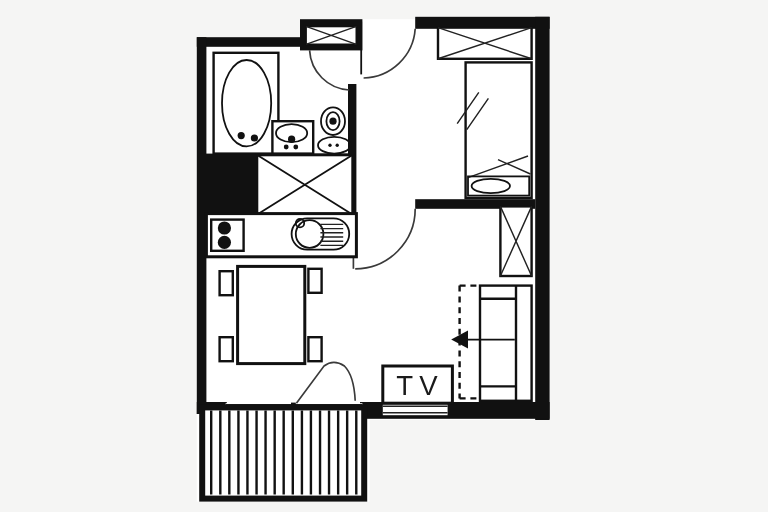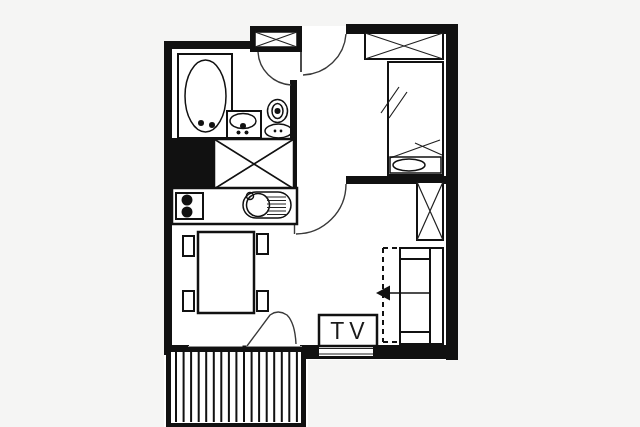--- a/index.html
+++ b/index.html
@@ -2,21 +2,21 @@
 <html><head>
 <meta charset="utf-8">
 <style>
   html,body{margin:0;padding:0;}
   body{
     width:640px;height:427px;
     background:#f5f5f4;
     font-family:"Liberation Sans", sans-serif;
     overflow:hidden;
   }
-  .stage{position:relative;width:640px;height:375px;margin-top:10px;}
+  .stage{position:relative;width:640px;height:375px;}
   svg{position:absolute;left:0;top:0;}
   .wall{fill:#111;stroke:none;}
   .floor{fill:#fff;stroke:none;}
   .box2{fill:#fff;stroke:#111;stroke-width:2;}
   .box25{fill:#fff;stroke:#111;stroke-width:2.5;}
   .ln{stroke:#111;stroke-width:1.5;fill:none;}
   .ln2{stroke:#111;stroke-width:2;fill:none;}
   .thin{stroke:#222;stroke-width:1.2;fill:none;}
   .arc{stroke:#3a3a3a;stroke-width:1.4;fill:none;}
   .dash{stroke:#111;stroke-width:2;fill:none;stroke-dasharray:5 4;}

